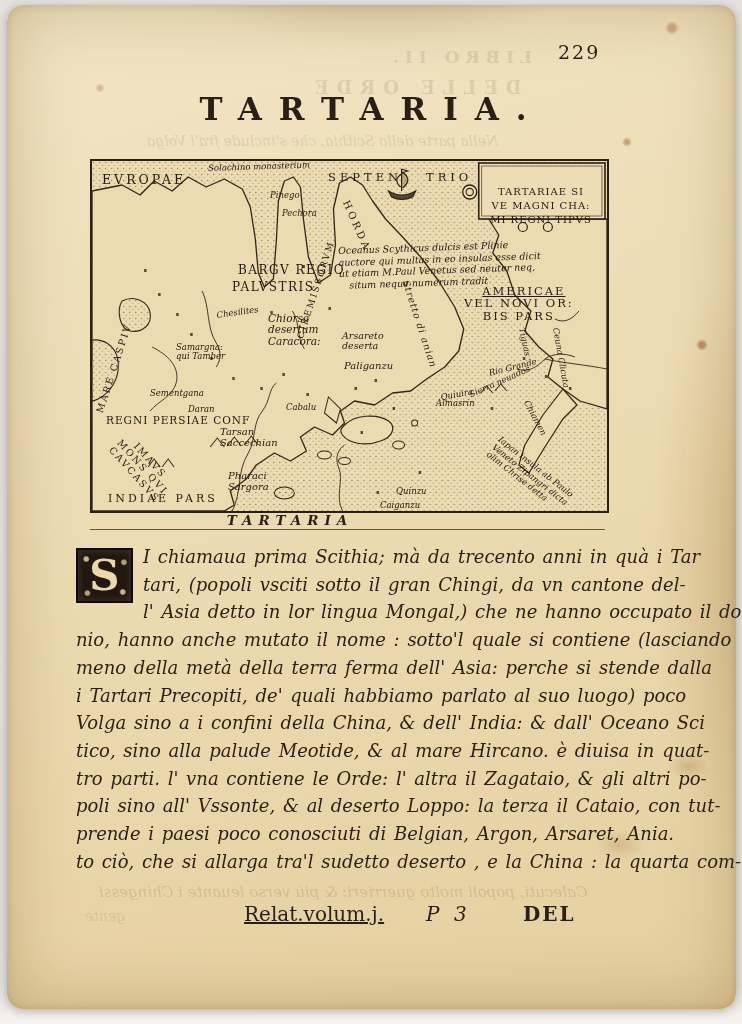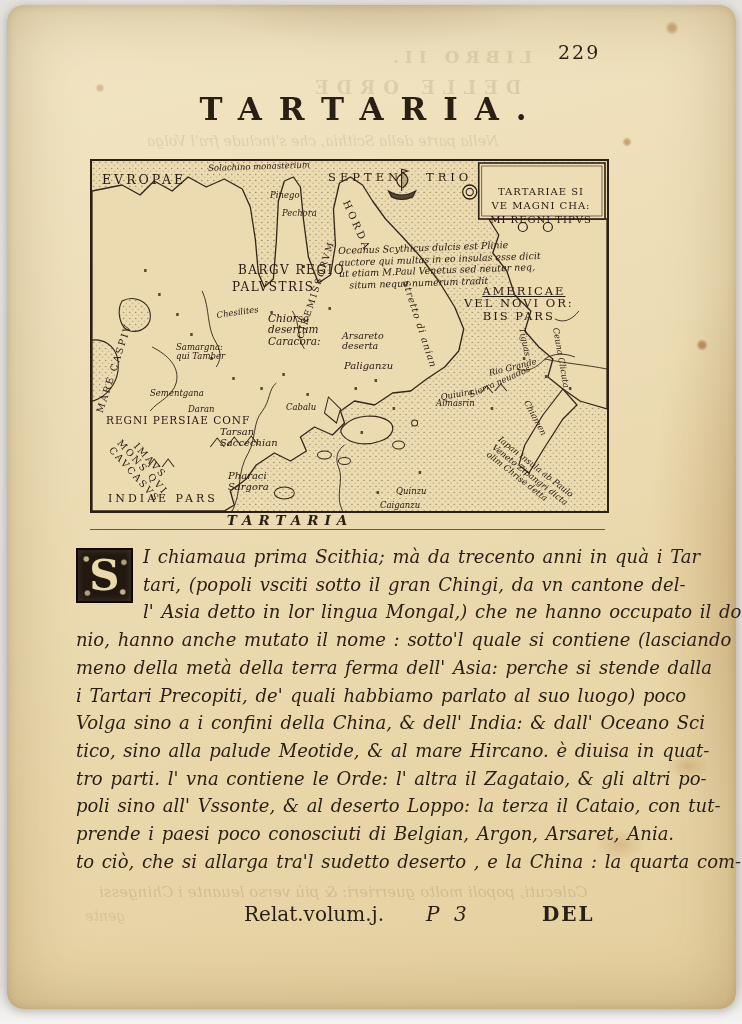--- a/index.html
+++ b/index.html
@@ -246,18 +246,18 @@
       <div class="bline">meno della metà della terra ferma dell' Asia: perche si stende dalla</div>
       <div class="bline">i Tartari Precopiti, de' quali habbiamo parlato al suo luogo) poco</div>
       <div class="bline">Volga sino a i confini della China, &amp; dell' India: &amp; dall' Oceano Sci</div>
       <div class="bline">tico, sino alla palude Meotide, &amp; al mare Hircano. è diuisa in quat-</div>
       <div class="bline">tro parti. l' vna contiene le Orde: l' altra il Zagataio, &amp; gli altri po-</div>
       <div class="bline">poli sino all' Vssonte, &amp; al deserto Loppo: la terza il Cataio, con tut-</div>
       <div class="bline">prende i paesi poco conosciuti di Belgian, Argon, Arsaret, Ania.</div>
       <div class="bline">to ciò, che si allarga tra'l sudetto deserto , e la China : la quarta com-</div>
     </div>
 
-    <div class="foot" style="left:237px;">Relat.volum.j.</div>
+    <div class="foot" style="left:237px;text-decoration:underline;">Relat.volum.j.</div>
     <div class="foot it" style="left:419px;font-style:italic;">P</div>
     <div class="foot it" style="left:447px;font-style:italic;">3</div>
-    <div class="foot" style="left:516px;letter-spacing:2px;font-weight:bold;margin-left:19px;">DEL</div>
+    <div class="foot" style="left:516px;letter-spacing:2px;font-weight:bold;">DEL</div>
   </div>
 </div>
 
 </body></html>

